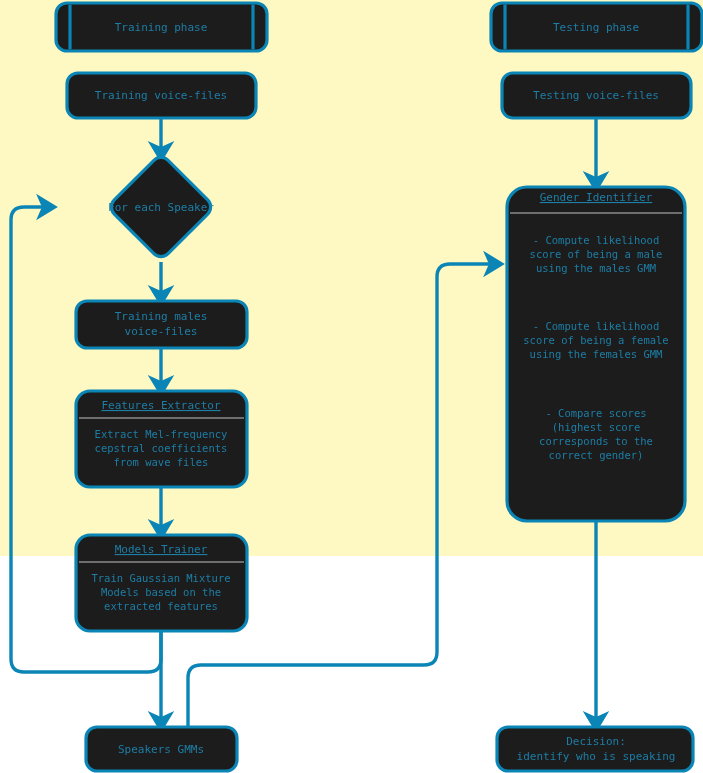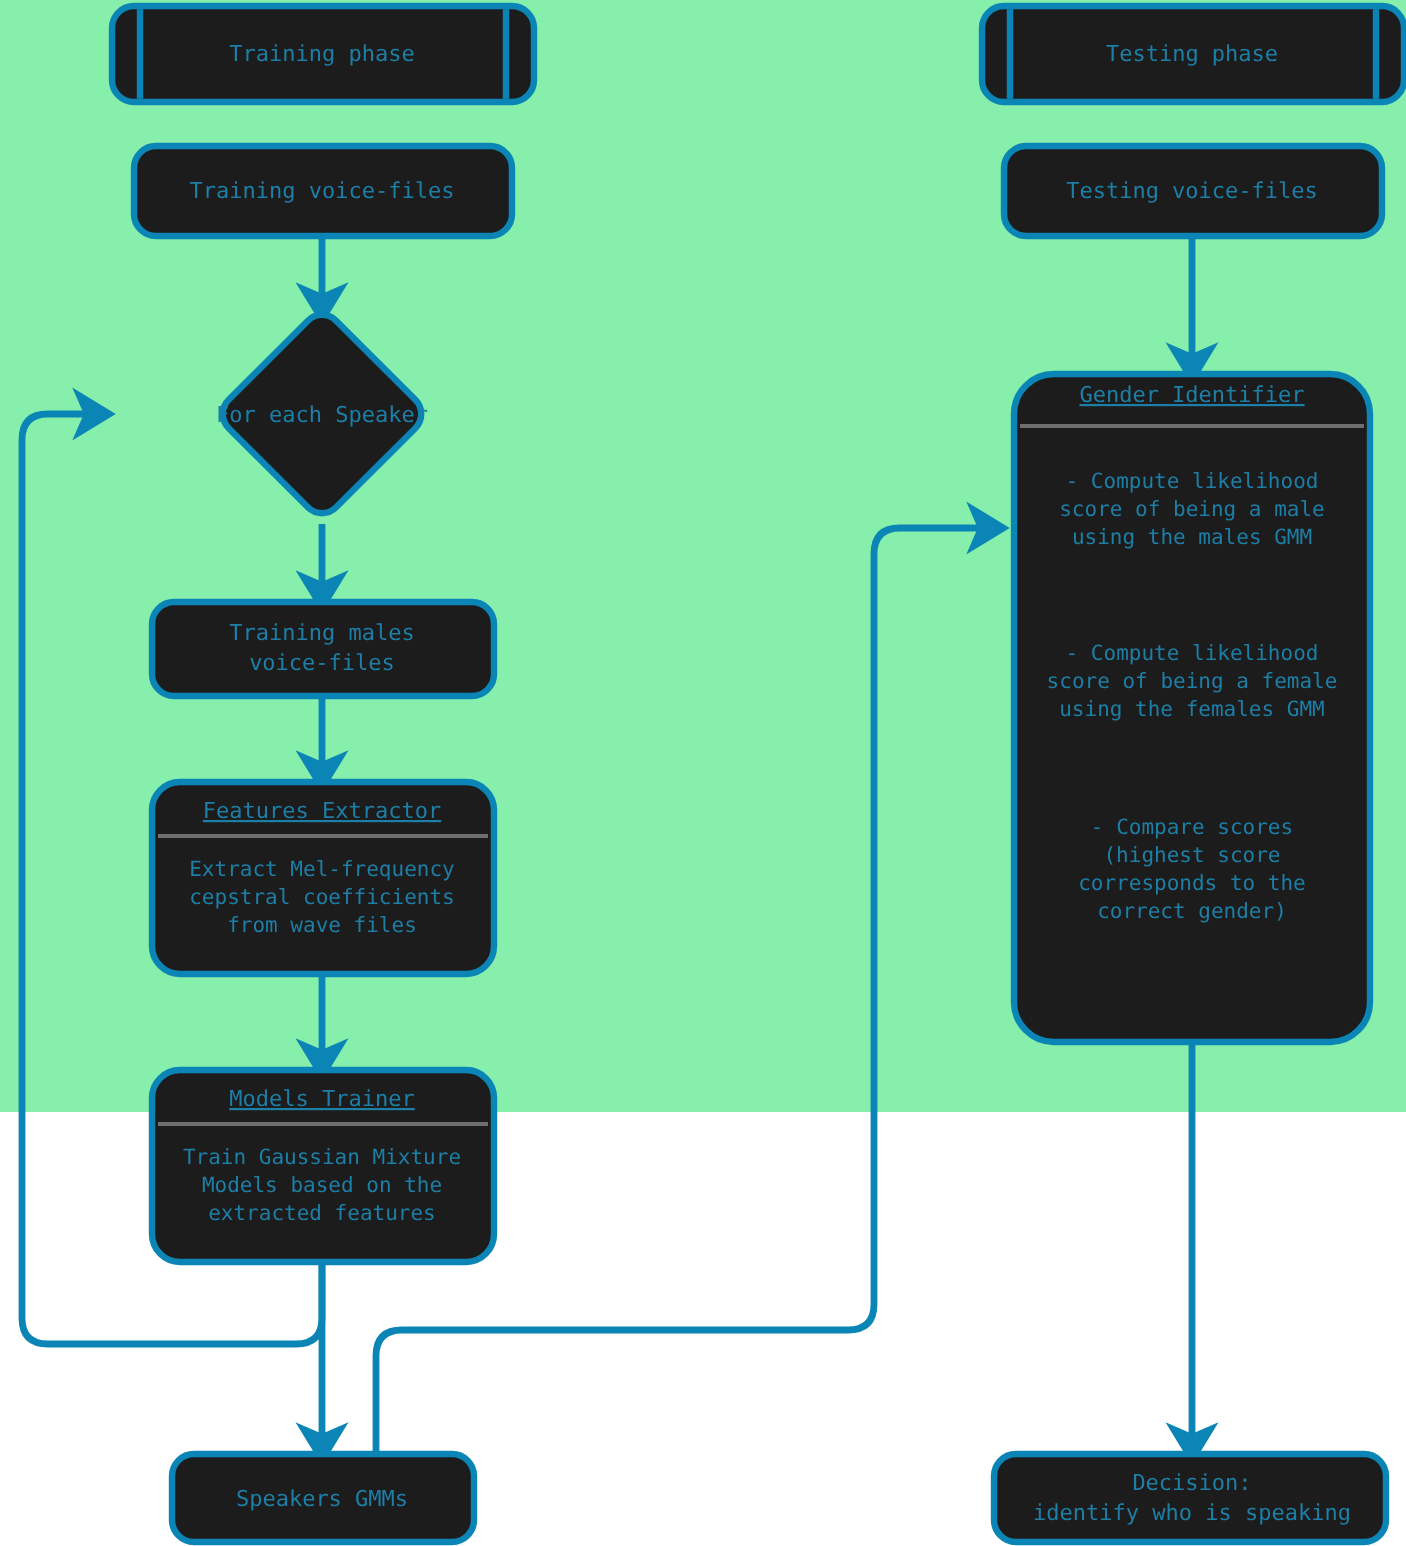--- a/index.html
+++ b/index.html
@@ -10,21 +10,21 @@
   body {
     width: 703px;
     height: 773px;
     font-family: "DejaVu Sans Mono", "Liberation Mono", monospace;
     overflow: hidden;
   }
   #canvas {
     position: relative;
     width: 703px;
     height: 556px;
-    background: #86efac;
+    background: #fef9c3;
   }
   svg.flow {
     position: absolute;
     top: 0; left: 0;
     width: 703px;
     height: 773px;
   }
   .node-stroke {
     fill: #1c1c1c;
     stroke: #0b85b5;

